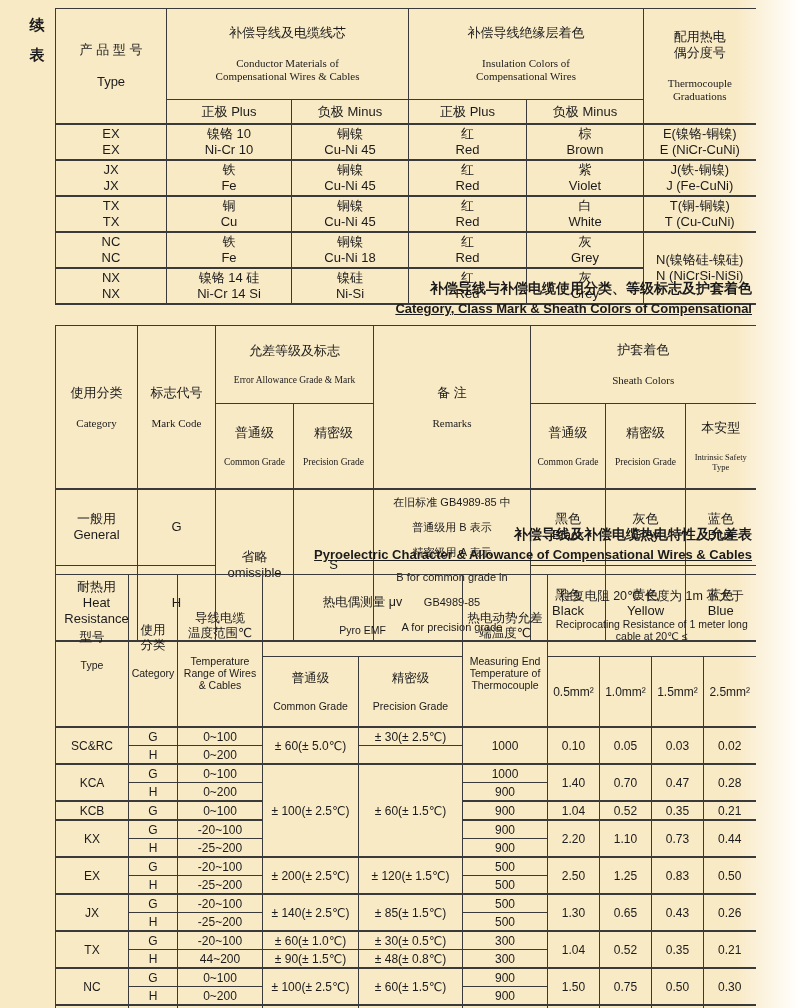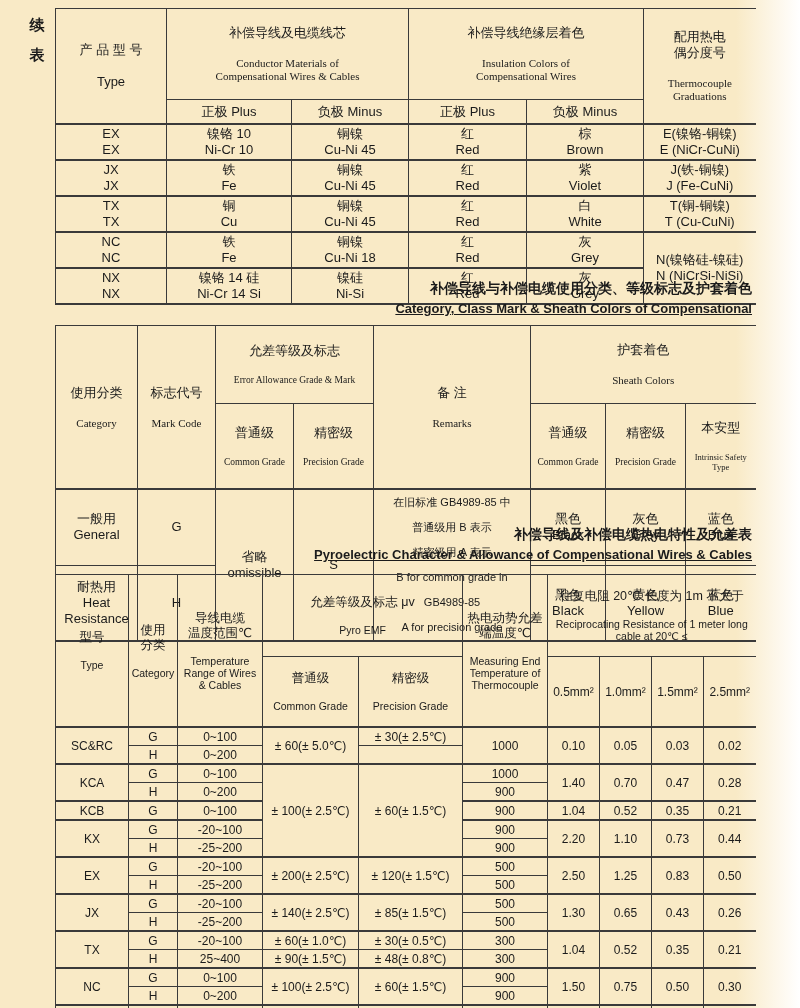--- a/index.html
+++ b/index.html
@@ -280,21 +280,21 @@
       <span class="he3 he-s">Category</span>
     </td>
     <td rowspan="2">
       <span class="hz3">导线电缆
 温度范围℃</span>
       <span class="he3">Temperature
 Range of Wires
 &amp; Cables</span>
     </td>
     <td colspan="2">
-      <span class="hz3">允差等级及标志 μv</span>
+      <span class="hz3">热电偶测量 μv</span>
       <span class="he3">Pyro EMF</span>
     </td>
     <td rowspan="2">
       <span class="hz3">热电动势允差
 端温度℃</span>
       <span class="he3 he-s">Measuring End
 Temperature of
 Thermocouple</span>
     </td>
     <td colspan="4" class="lr">
@@ -423,21 +423,21 @@
     <td class="grp">± 60(± 1.0℃)</td>
     <td class="grp">± 30(± 0.5℃)</td>
     <td class="grp">300</td>
     <td class="grp" rowspan="2">1.04</td>
     <td class="grp" rowspan="2">0.52</td>
     <td class="grp" rowspan="2">0.35</td>
     <td class="grp lr" rowspan="2">0.21</td>
   </tr>
   <tr class="b">
     <td>H</td>
-    <td>25~400</td>
+    <td>44~200</td>
     <td>± 90(± 1.5℃)</td>
     <td>± 48(± 0.8℃)</td>
     <td>300</td>
   </tr>
 
   <tr class="b">
     <td class="grp" rowspan="2">NC</td>
     <td class="grp">G</td>
     <td class="grp">0~100</td>
     <td class="grp" rowspan="2">± 100(± 2.5℃)</td>

